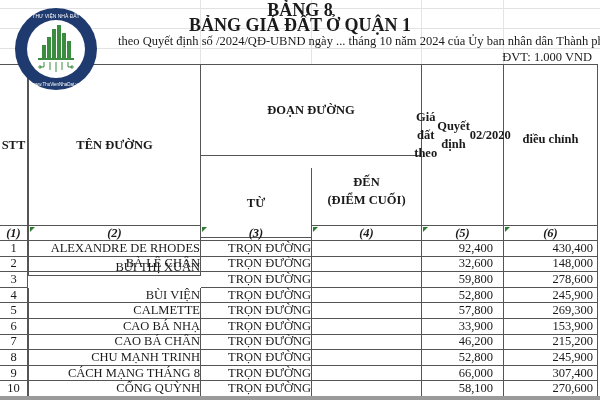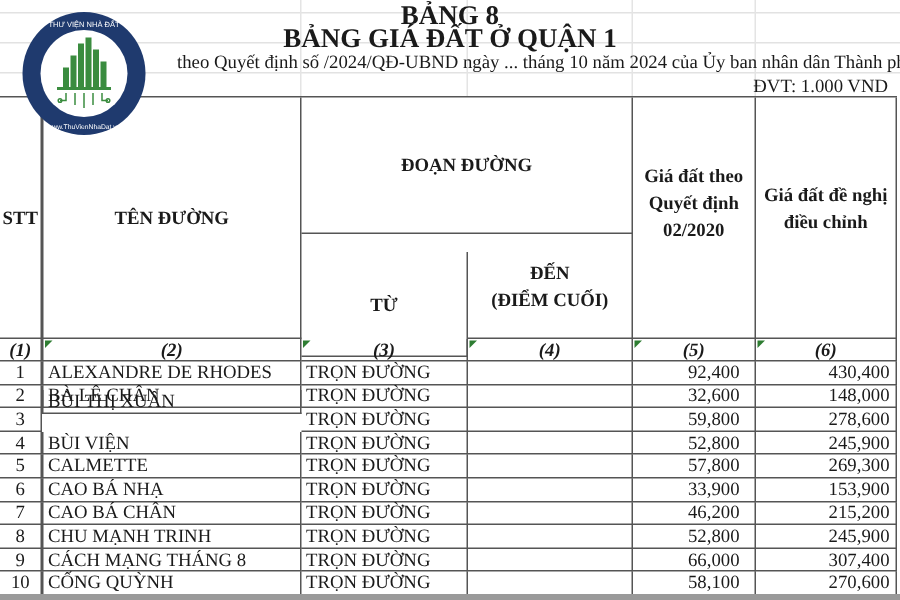--- a/index.html
+++ b/index.html
@@ -30,21 +30,21 @@
     display:flex; align-items:center; justify-content:center; text-align:center;
     font-size:12.5px;
   }
   .hdr { font-weight:bold; line-height:18px; }
   .num { font-style:italic; font-weight:bold; }
   .tri::before {
     content:""; position:absolute; left:1px; top:1px;
     border-top:5px solid #2e7d32; border-right:5px solid transparent;
   }
   .row-cell { font-size:12.5px; white-space:nowrap; }
-  .left { justify-content:flex-start; padding-left:3px; }
+  .left { justify-content:flex-end; padding-left:3px; }
   .right { justify-content:flex-end; padding-right:4px; }
   .bottom-shadow { position:absolute; left:0; top:396px; width:600px; height:4px; background:#9a9a9a; }
 </style>
 </head>
 <body>
 
 <div class="gridline-h" style="top:8px"></div>
 <div class="gridline-h" style="top:28px"></div>
 <div class="gridline-h" style="top:48px"></div>
 <div class="gridline-v" style="left:200px"></div>
@@ -102,28 +102,27 @@
 
   <div class="cell hdr" style="left:201px;top:104px;width:111px;height:70px;flex-direction:column;">
     <span>TỪ</span>
   </div>
 
   <div class="cell hdr" style="left:312px;top:92px;width:110px;height:70px;flex-direction:column;">
     <span>ĐẾN</span>
     <span>(ĐIỂM CUỐI)</span>
   </div>
 
-  <div class="cell hdr" style="left:422px;top:1px;width:82px;height:161px;flex-direction:column;justify-content:center;padding-bottom:20px;">
+  <div class="cell hdr" style="left:422px;top:1px;width:82px;height:161px;justify-content:center;padding-bottom:20px;">
     <span>Giá đất theo</span>
     <span>Quyết định</span>
     <span>02/2020</span>
   </div>
 
   <div class="cell hdr" style="left:504px;top:1px;width:94px;height:161px;flex-direction:column;padding-bottom:12px;">
-    <span>Giá đất đề nghị</span>
     <span>điều chỉnh</span>
   </div>
 
   <div class="cell num" style="left:0;top:162px;width:28px;height:15px;">
       <span>(1)</span>
     </div>
   <div class="cell num tri" style="left:28px;top:162px;width:173px;height:15px;border-left:1px solid #555;">
       <span>(2)</span>
     </div>
   <div class="cell num tri" style="left:201px;top:162px;width:111px;height:15px;">

